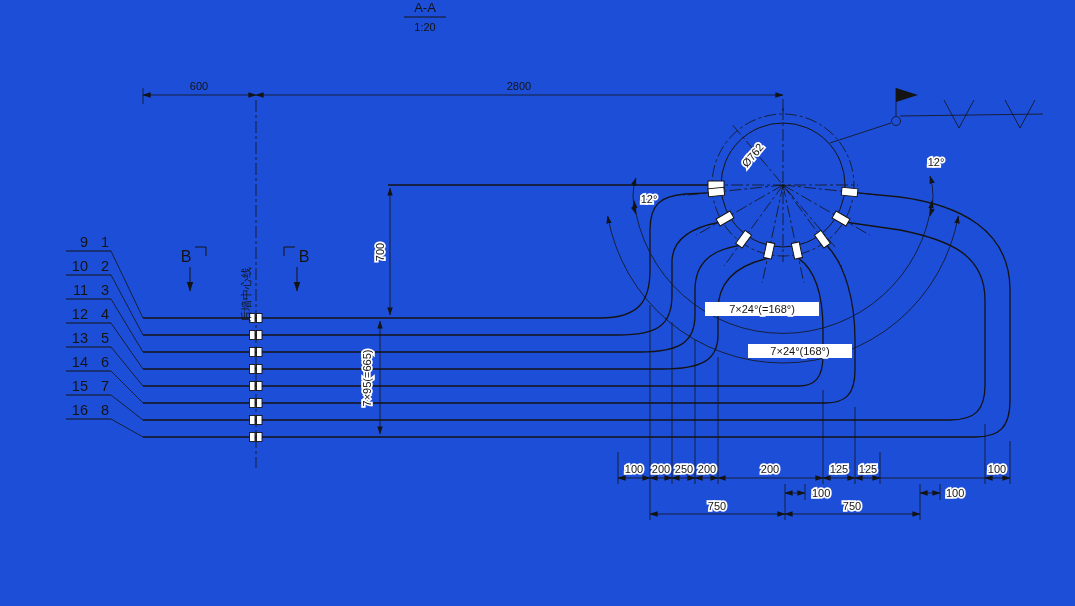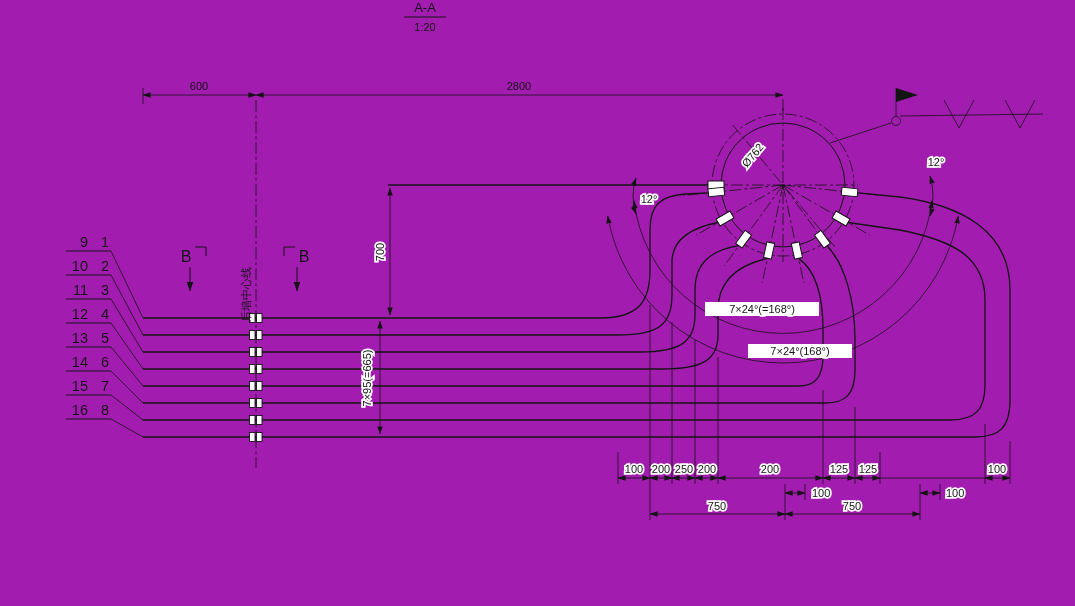--- a/index.html
+++ b/index.html
@@ -1,16 +1,16 @@
 <!DOCTYPE html>
 <html><head>
 <meta charset="utf-8">
 <style>
   html,body{margin:0;padding:0;background:#ffffff;}
-  .stage{width:1075px;height:606px;position:relative;background:#a21caf;overflow:hidden;}
+  .stage{width:1075px;height:606px;position:relative;background:#1d4ed8;overflow:hidden;}
   svg{display:block;}
   .ln{stroke:#141414;fill:none;stroke-width:1;}
   .pipe{stroke:#141414;fill:none;stroke-width:1.3;}
   .thin{stroke:#141414;fill:none;stroke-width:.8;}
   .dim{stroke:#141414;fill:none;stroke-width:.8;}
   .cl{stroke:#141414;fill:none;stroke-width:.8;stroke-dasharray:12 3 3 3;}
   .stub{fill:#fff;stroke:#141414;stroke-width:1;}
   .sq{fill:#fff;stroke:#141414;stroke-width:.9;}
   .flag{fill:#141414;stroke:none;}
   text{fill:#141414;font-family:"Liberation Sans",sans-serif;font-size:11px;}

